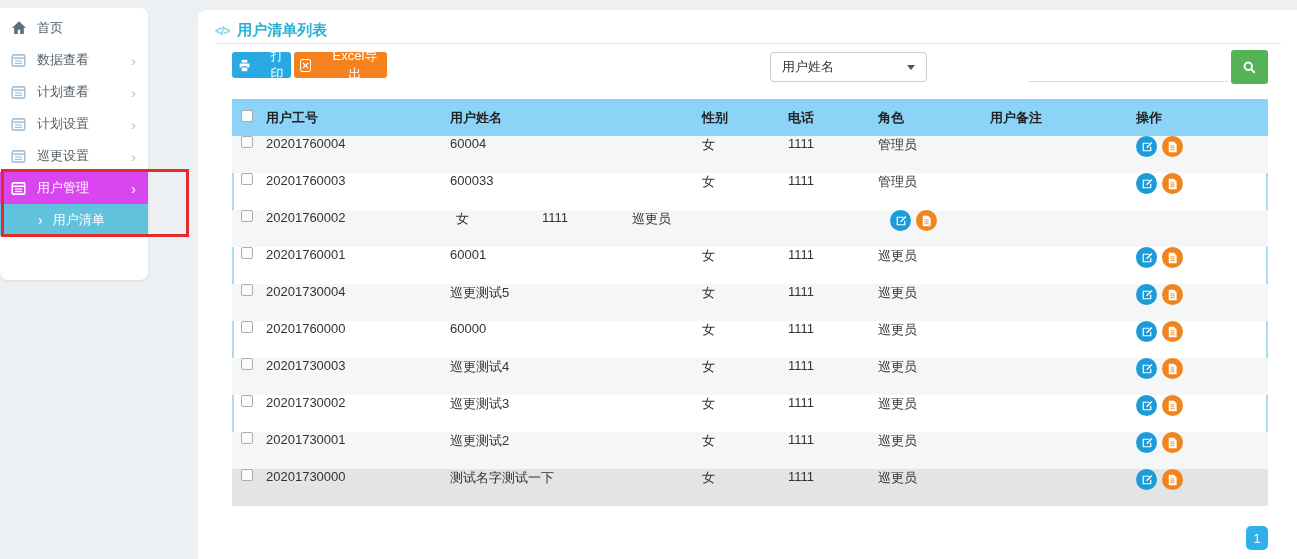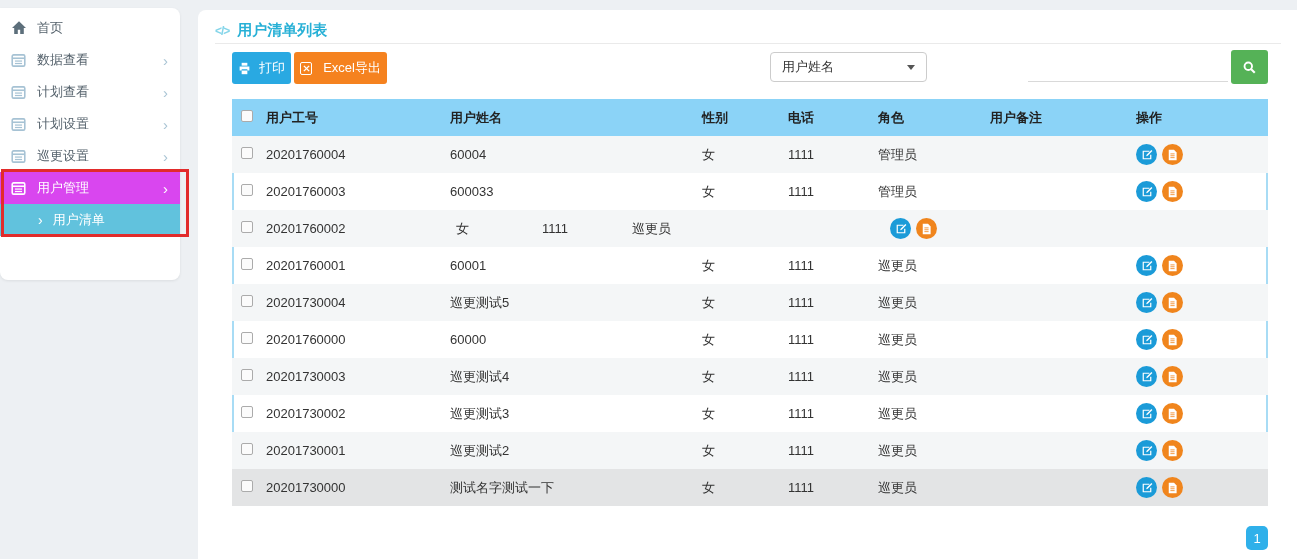--- a/index.html
+++ b/index.html
@@ -4,21 +4,21 @@
 <style>
   html,body{margin:0;padding:0;}
   body{
     width:1297px;height:559px;position:relative;overflow:hidden;
     background:#edf0f3;
     font-family:"Liberation Sans","DejaVu Sans",sans-serif;
     font-size:13px;color:#333;
   }
   
   .side{
-    position:absolute;left:0;top:8px;width:180px;height:272px;
+    position:absolute;left:0;top:8px;width:148px;height:272px;
     background:#fff;border-radius:0 8px 8px 8px;
     box-shadow:0 1px 3px rgba(0,0,0,.08);
     padding-top:4px;box-sizing:border-box;
   }
   .s-item{
     height:32px;display:flex;align-items:center;
     padding:0 12px 0 10px;color:#55626c;cursor:pointer;
   }
   .s-ic{width:17px;height:17px;margin-right:10px;display:flex;align-items:center;justify-content:center;}
   .s-lb{flex:1;}
@@ -38,22 +38,22 @@
     background:#fff;border-radius:8px 0 0 0;
   }
   .ttl{
     position:absolute;left:17px;top:11px;display:flex;align-items:center;gap:8px;
     font-size:15px;font-weight:bold;color:#27b0d6;
   }
   .ttl .code{font-size:12px;font-weight:bold;color:#84d5e9;letter-spacing:-1px;}
   .hr{position:absolute;left:17px;right:16px;top:33px;height:1px;background:#eaeaea;}
   
   .btn{
-    position:absolute;top:42px;height:32px;box-sizing:border-box;
-    display:flex;align-items:center;justify-content:space-between;gap:6px;
+    position:absolute;top:42px;height:26px;box-sizing:border-box;
+    display:flex;align-items:center;justify-content:flex-end;gap:18px;
     color:#fff;border:none;border-radius:3px;font-size:13px;cursor:pointer;
     font-family:inherit;
   }
   .btn-print{left:34px;width:59px;background:#29a9e2;}
   .btn-excel{left:96px;width:93px;background:#f5821f;}
   .xl-ic{width:12px;height:13px;border:1.5px solid #fff;border-radius:2px;
     display:flex;align-items:center;justify-content:center;box-sizing:border-box;}
   .dd{
     position:absolute;left:572px;top:42px;width:157px;height:30px;box-sizing:border-box;
     border:1px solid #ccc;border-radius:4px;background:#fff;
@@ -68,21 +68,21 @@
   }
   .sbtn{
     position:absolute;left:1033px;top:40px;width:37px;height:34px;
     background:#55b257;border:none;border-radius:3px;cursor:pointer;
     display:flex;align-items:center;justify-content:center;
   }
   
   .tbl{position:absolute;left:34px;top:89px;width:1036px;}
   .t-head{display:flex;align-items:center;height:37px;background:#8bd3f7;
     font-weight:bold;color:#222;}
-  .t-row{display:flex;align-items:center;height:37px;background:#fff;}
+  .t-row{display:flex;align-items:flex-start;height:37px;background:#fff;}
   .t-body .t-row:nth-child(odd){background:#f4f6f7;box-shadow:none;}
   .t-body .t-row:nth-child(even){box-shadow:inset 2px 0 0 #a8dcf5,inset -2px 0 0 #a8dcf5;}
   .t-body .t-row:last-child{background:#e3e4e5;box-shadow:none;}
   .tc{box-sizing:border-box;overflow:hidden;white-space:nowrap;}
   .c-check{width:34px;padding-left:9px;}
   .c-id{width:184px;}
   .c-name{width:246px;}
   .c-gender{width:92px;padding-left:6px;}
   .c-phone{width:90px;}
   .c-role{width:112px;}

